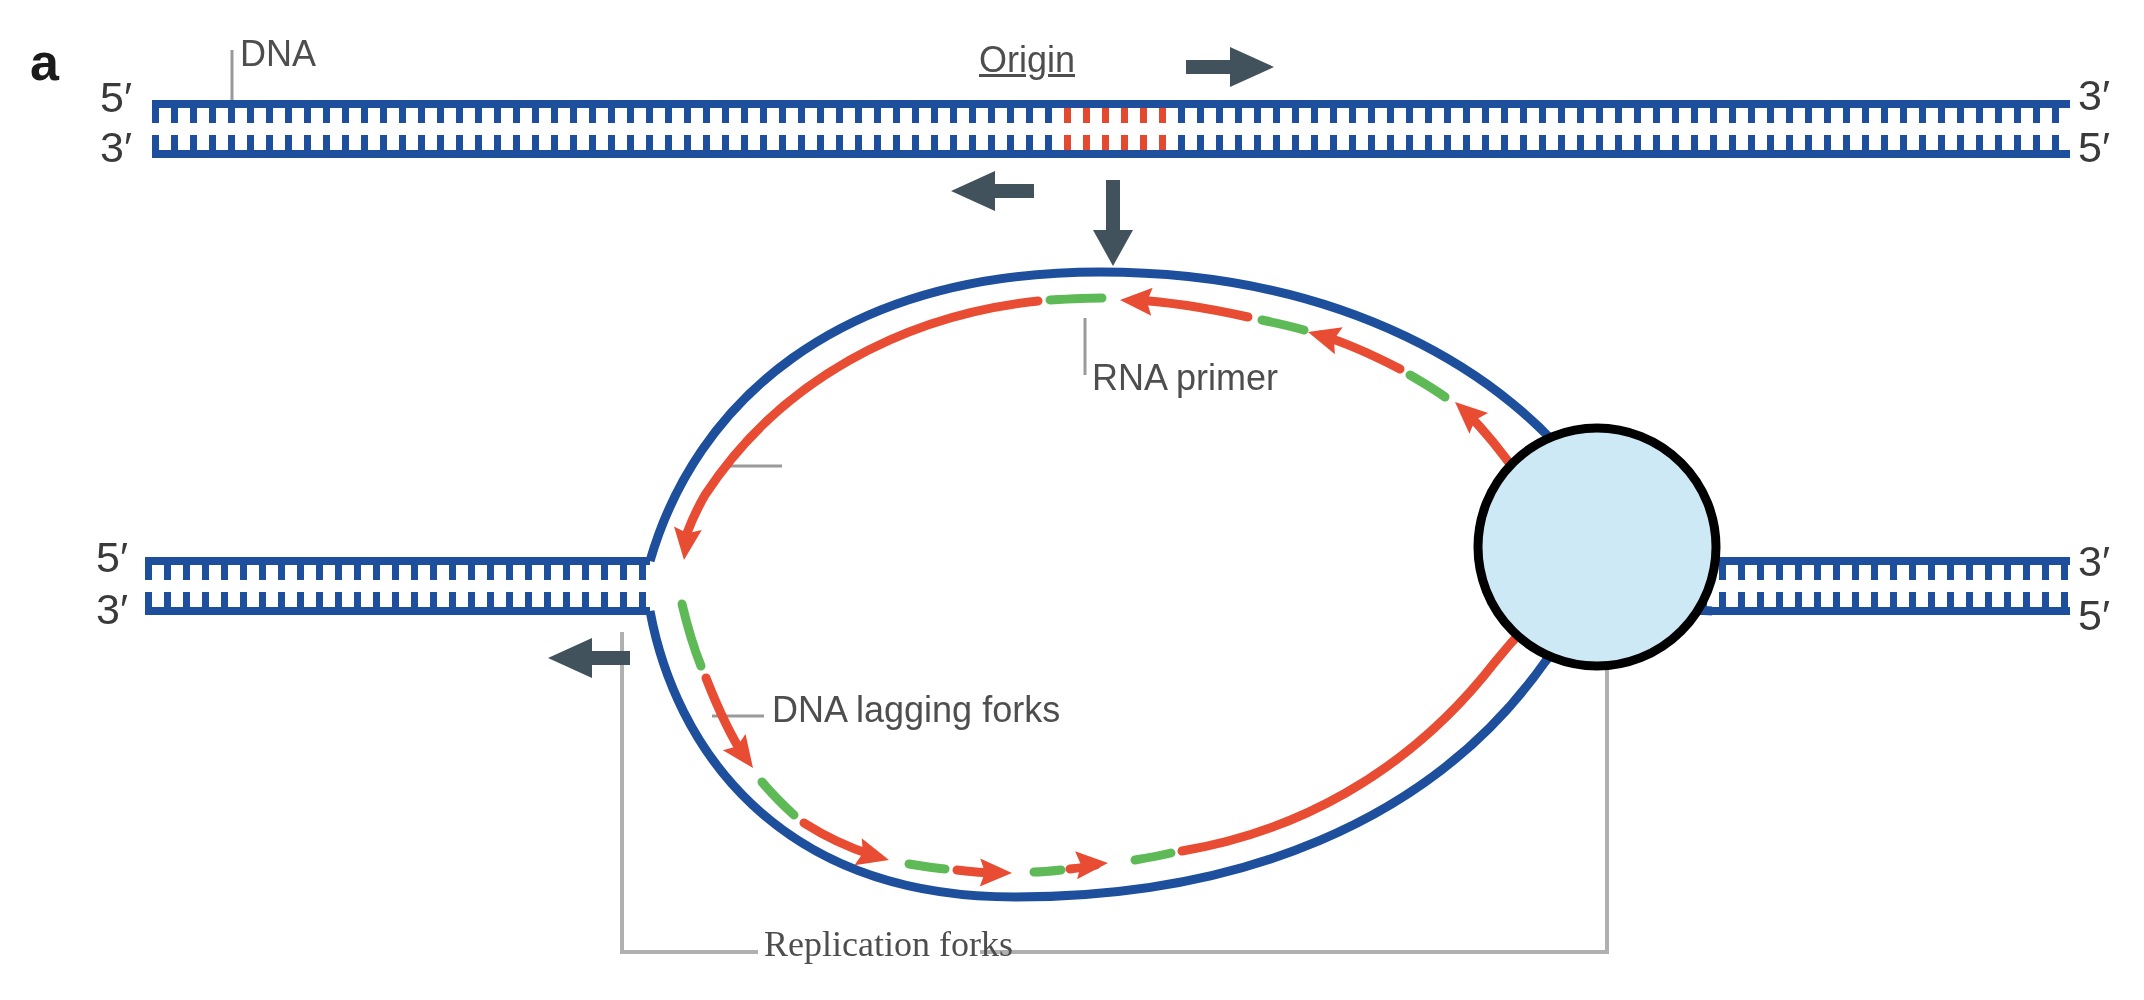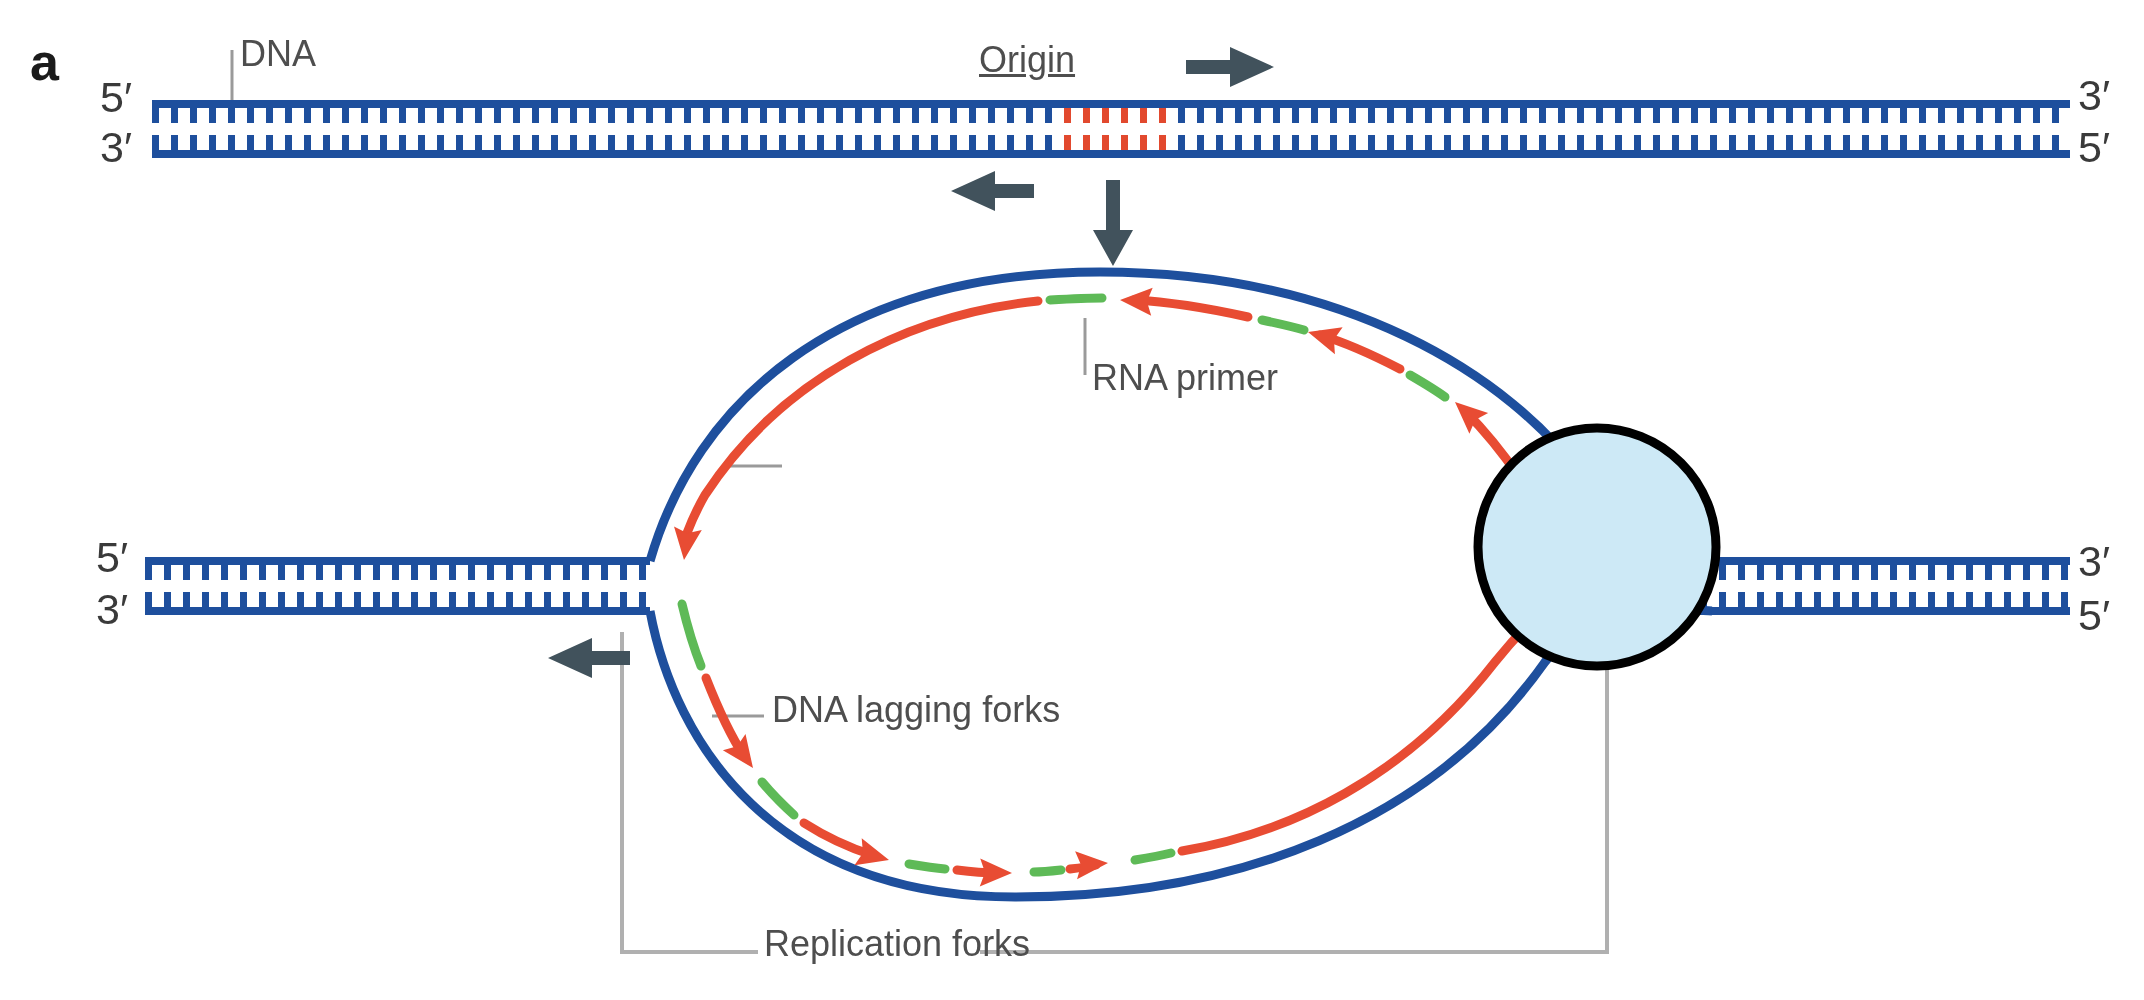--- a/index.html
+++ b/index.html
@@ -109,14 +109,14 @@
   <div class="lbl" style="left:240px;top:36px;">DNA</div>
   <div class="lbl" style="left:979px;top:42px;text-decoration:underline;">Origin</div>
 
   <div class="prime" style="left:96px;top:536px;">5′</div>
   <div class="prime" style="left:96px;top:588px;">3′</div>
   <div class="prime" style="left:2078px;top:540px;">3′</div>
   <div class="prime" style="left:2078px;top:594px;">5′</div>
 
   <div class="lbl" style="left:1092px;top:350px;margin-top:10px;">RNA primer</div>
   <div class="lbl" style="left:772px;top:692px;">DNA lagging forks</div>
-  <div class="lbl" style="left:764px;top:926px;">Replication forks</div>
+  <div class="lbl" style="left:764px;top:926px;font-family:Liberation Serif, serif;">Replication forks</div>
 </div>
 
 </body></html>

